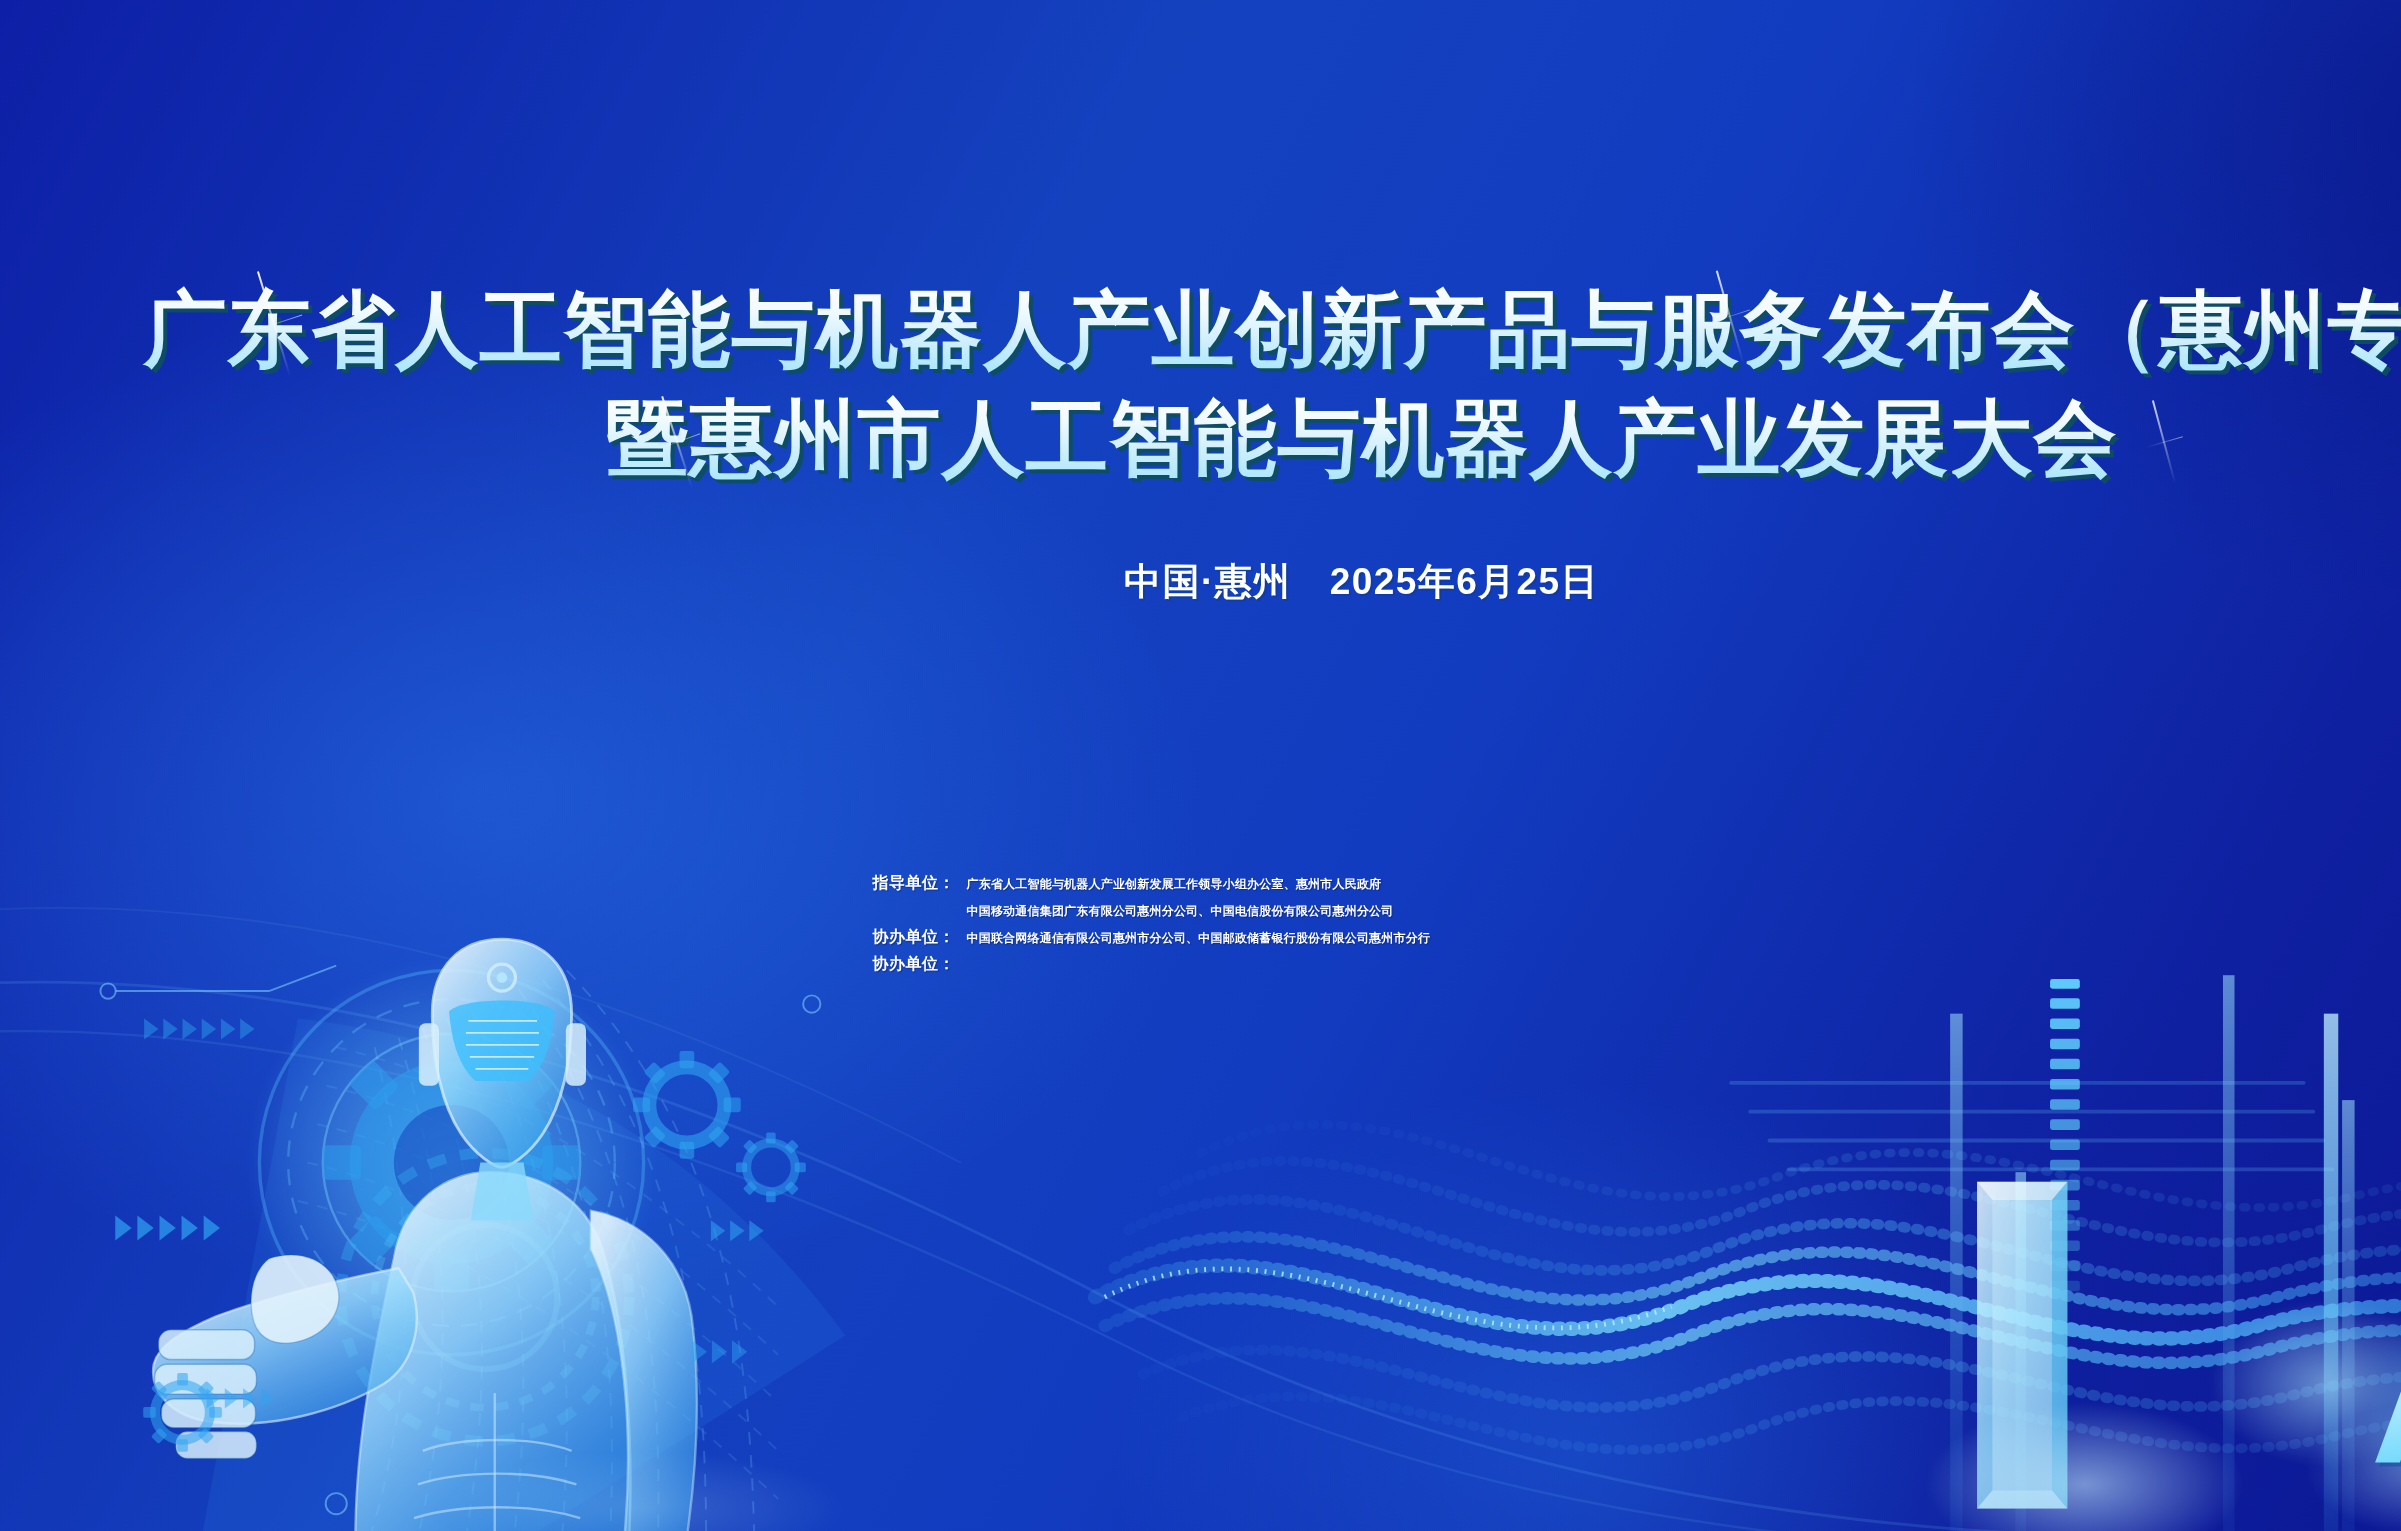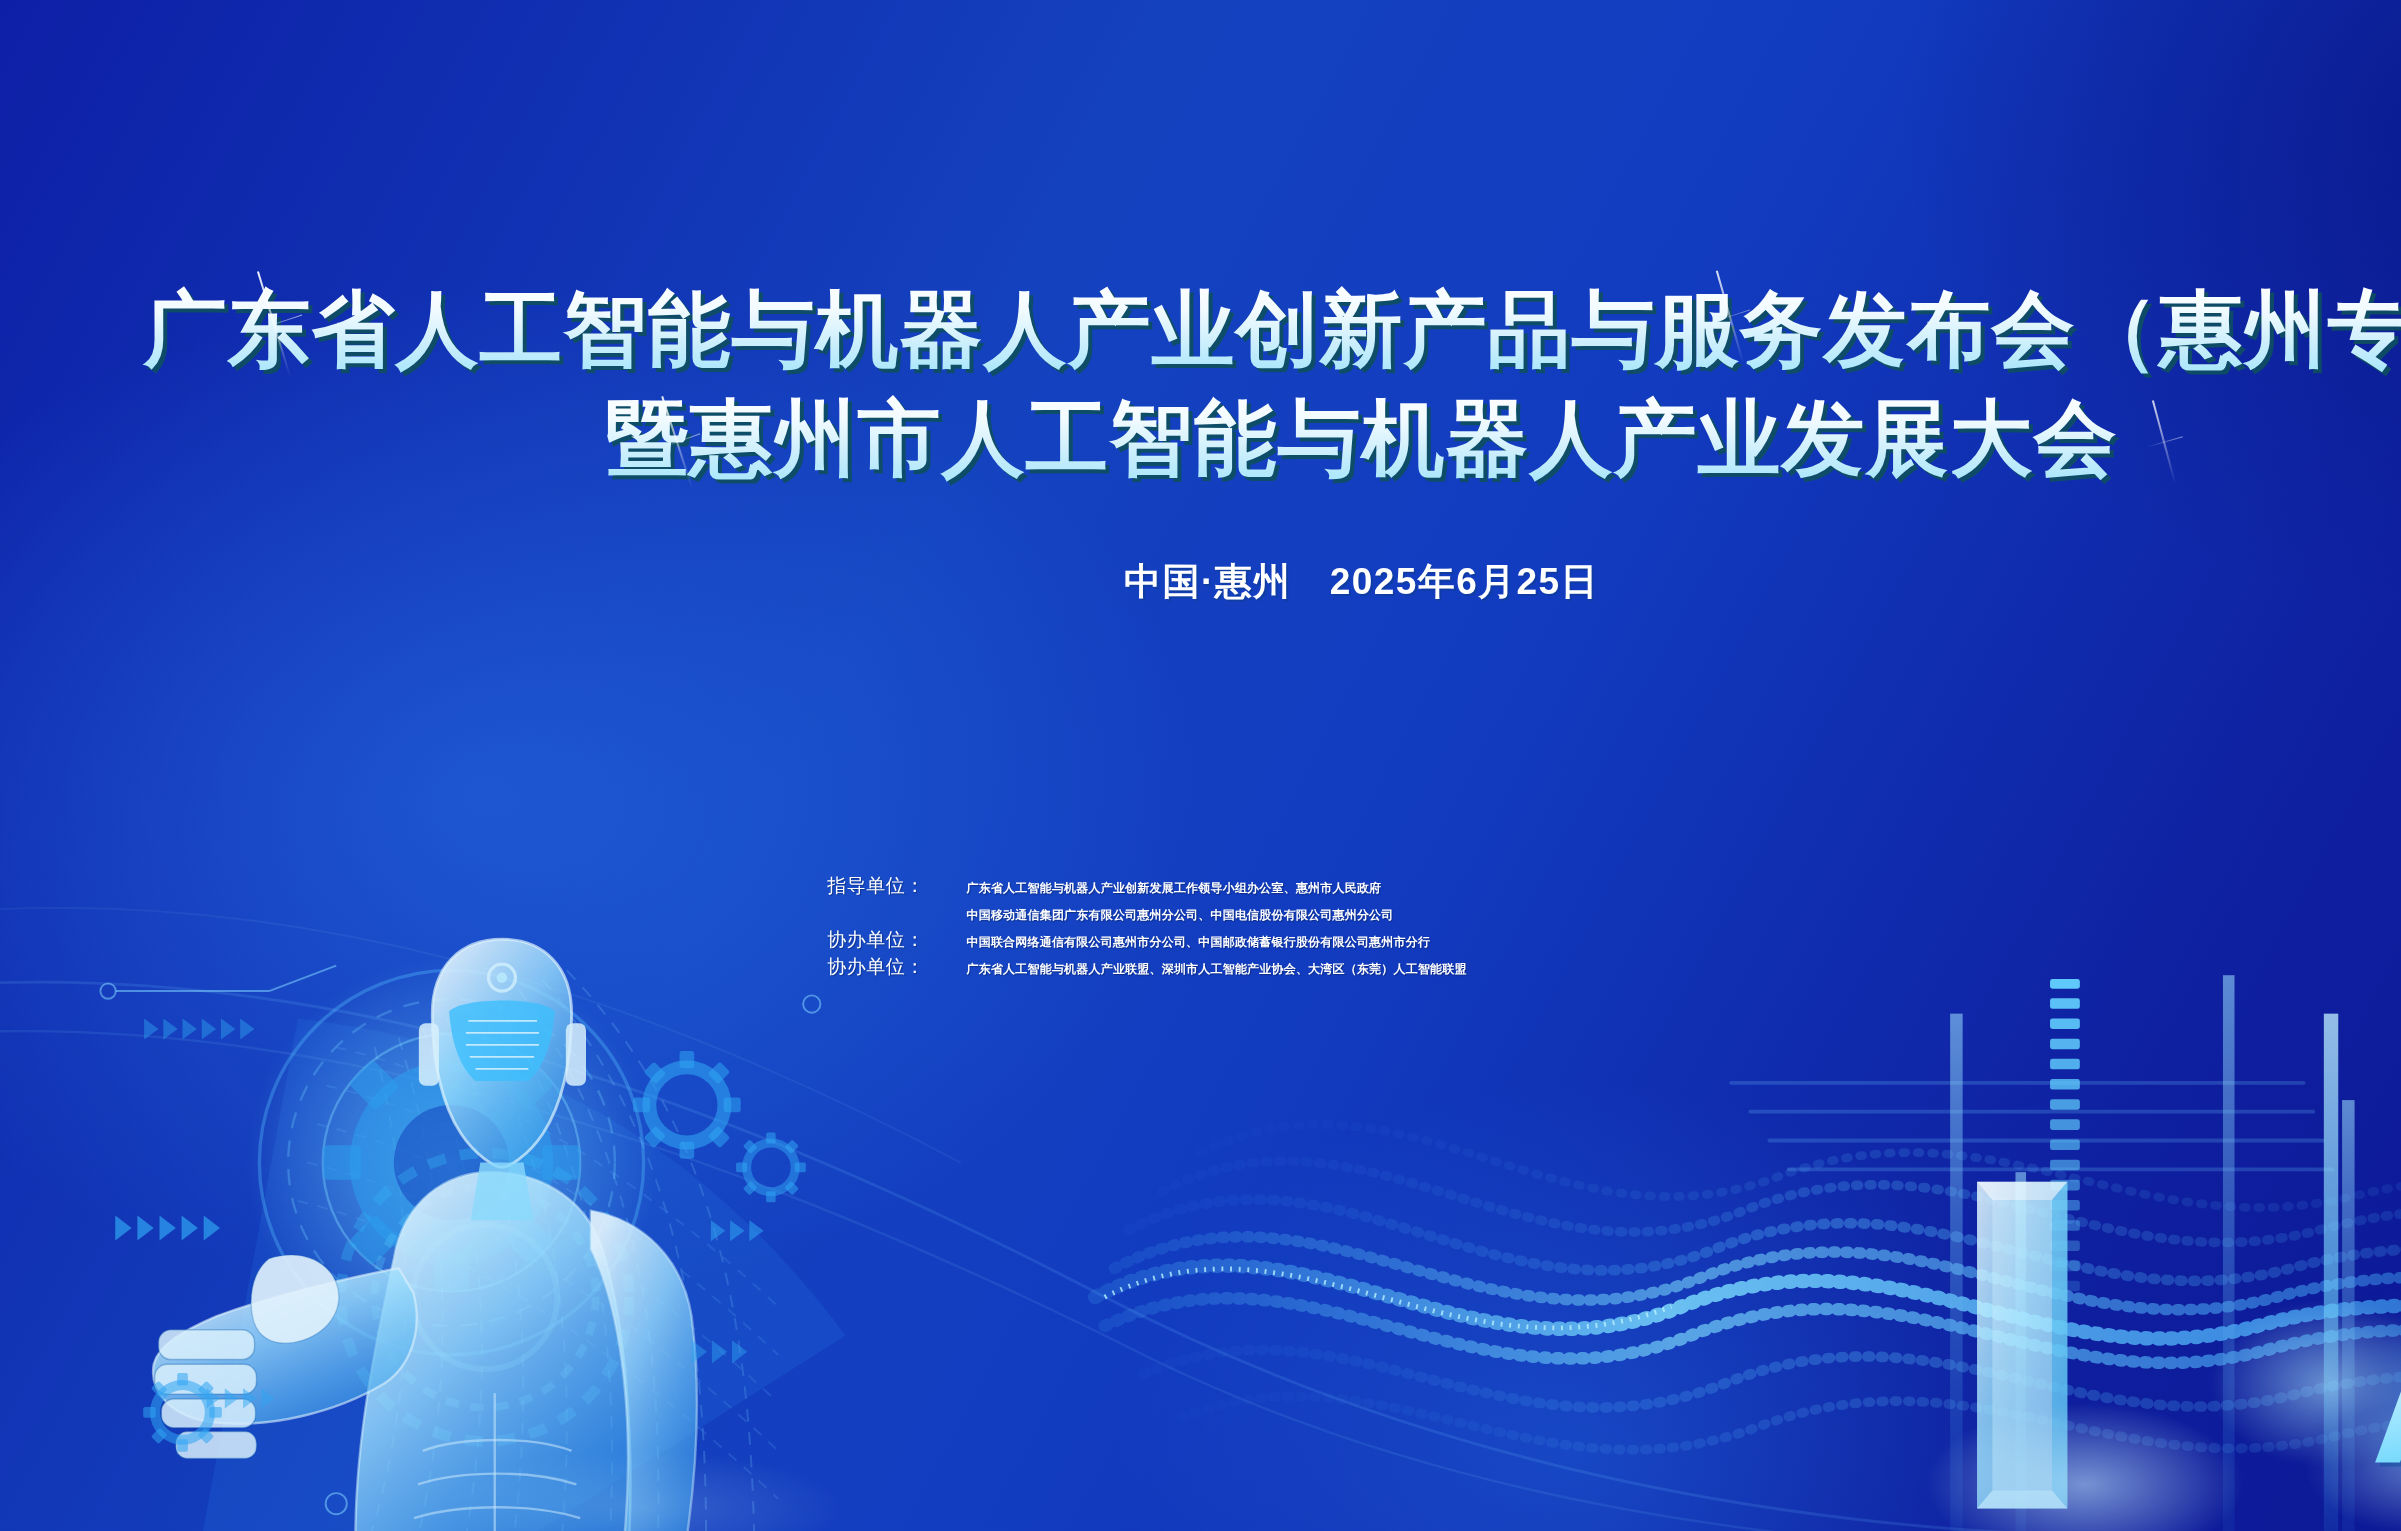--- a/index.html
+++ b/index.html
@@ -38,22 +38,22 @@
 
   
   .glint { position:absolute; pointer-events:none; }
   .glint i { position:absolute; left:50%; top:50%; background:
       linear-gradient(#fff,rgba(255,255,255,0)); transform-origin:center; }
 
   
   #orgs { position:absolute; left:797px; top:873px; }
   .org-row { display:flex; align-items:baseline; height:27px; }
   .org-label {
-    width:158px; text-align:center; flex:0 0 158px;
-    font-size:19px; font-weight:normal; color:#ffffff; letter-spacing:0.5px;
+    width:158px; text-align:right; flex:0 0 158px;
+    font-size:16px; font-weight:bold; color:#ffffff; letter-spacing:0.5px;
     text-shadow:1px 1px 1px rgba(6,30,80,0.5);
   }
   .org-value {
     margin-left:11.5px; font-size:12px; font-weight:bold; color:#ffffff;
     letter-spacing:0.2px; white-space:nowrap;
     text-shadow:1px 1px 1px rgba(6,30,80,0.5);
   }
   .org-row.cont .org-label { visibility:hidden; }
 
   
@@ -456,21 +456,20 @@
     <div class="org-row cont">
       <div class="org-label">协办单位：</div>
       <div class="org-value">中国移动通信集团广东有限公司惠州分公司、中国电信股份有限公司惠州分公司</div>
     </div>
     <div class="org-row">
       <div class="org-label">协办单位：</div>
       <div class="org-value">中国联合网络通信有限公司惠州市分公司、中国邮政储蓄银行股份有限公司惠州市分行</div>
     </div>
     <div class="org-row">
       <div class="org-label">协办单位：</div>
-      <div class="org-value">广东省人工智能与机器人产业联盟、深圳市人工智能产业协会、大湾区（东莞）人工智能联盟</div>
     </div>
   </div>
 
   <div id="ai-glow"></div>
   <div id="ai-logo">AI</div>
 
 </div>
 
 
 </body></html>

